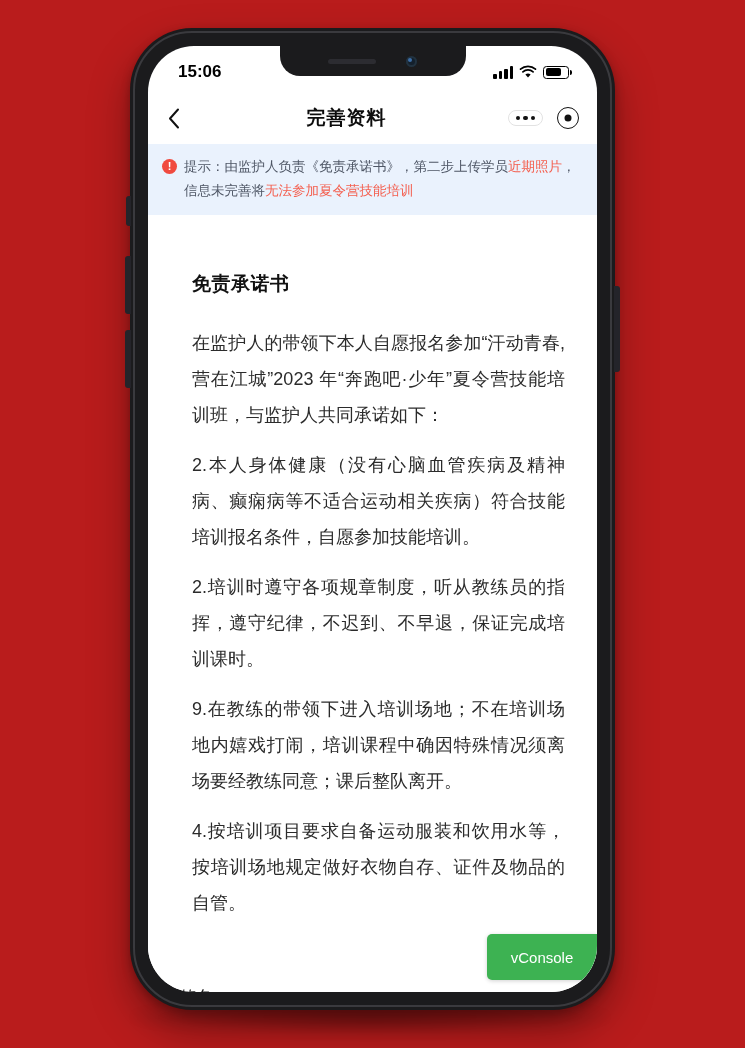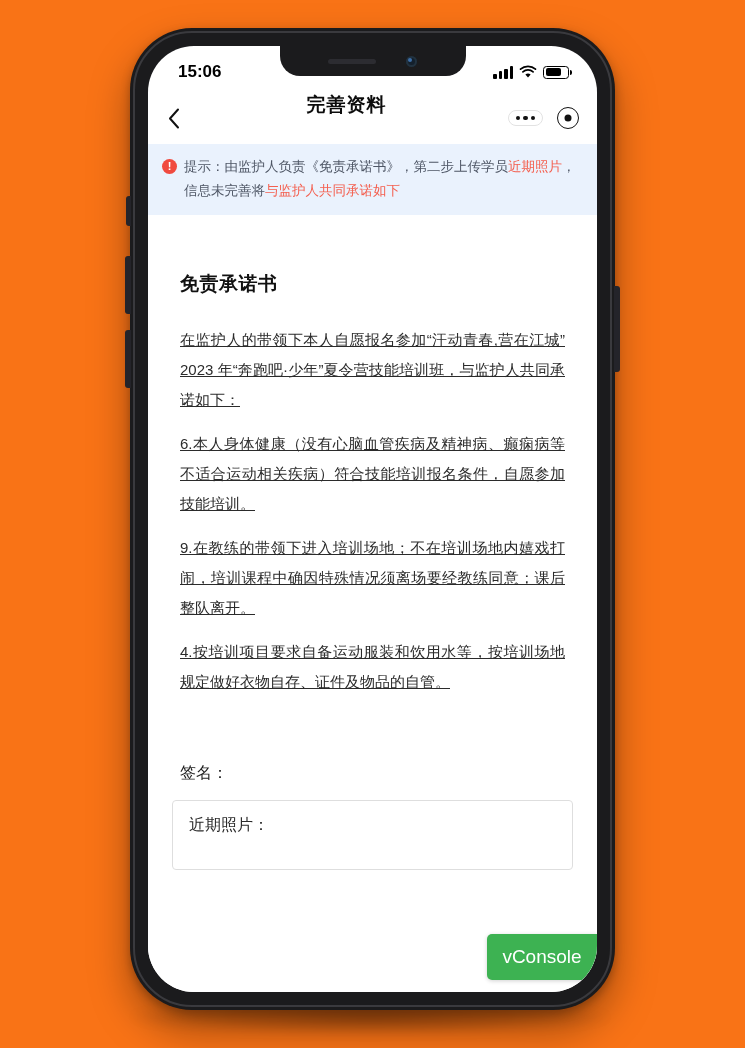--- a/index.html
+++ b/index.html
@@ -10,21 +10,21 @@
     height: 1048px;
     background: #ffffff;
     font-family: "Liberation Sans", sans-serif;
     overflow: hidden;
   }
 
   .stage {
     position: relative;
     width: 745px;
     height: 1048px;
-    background: #f97316;
+    background: #b91c1c;
   }
 
   
   .floor-shadow {
     position: absolute;
     left: 130px;
     top: 1000px;
     width: 480px;
     height: 34px;
     background: radial-gradient(ellipse at center, rgba(0,0,0,0.30) 0%, rgba(0,0,0,0.16) 42%, rgba(0,0,0,0.0) 72%);
@@ -201,20 +201,21 @@
     border-radius: 2px;
   }
 
   
   .navbar {
     position: absolute;
     left: 0; top: 46px;
     width: 100%;
     height: 52px;
     display: flex;
+    align-items: center;
     background: #ffffff;
     z-index: 20;
   }
   .nav-back {
     width: 52px;
     display: flex;
     align-items: center;
     justify-content: center;
     font-size: 22px;
     color: #111;
@@ -297,35 +298,35 @@
     font-weight: bold;
     line-height: 15px;
     text-align: center;
   }
   .tip-text { flex: 1; }
   .tip-text .hl { color: #f45f4f; font-family: Liberation Mono, monospace; }
 
   
   .doc {
     padding: 56px 32px 0 32px;
+    margin-left: 12px;
   }
   .doc-title {
     font-size: 19px;
     font-weight: bold;
     color: #111;
     letter-spacing: 0.5px;
     margin: 0 0 28px 0;
   }
   .doc p {
     margin: 0 0 14px 0;
-    font-size: 15px;
+    font-size: 18px;
     line-height: 2.0;
     color: #2b2b2b;
     text-align: justify;
-    text-decoration: underline;
   }
 
   .sign-label {
     padding: 52px 32px 16px 32px;
     font-size: 16px;
     color: #1c1c1c;
   }
 
   
   .sign-box {
@@ -341,21 +342,21 @@
 
   
   .vconsole {
     position: absolute;
     right: 0px;
     bottom: 12px;
     width: 110px;
     height: 46px;
     background: #3db252;
     color: #ffffff;
-    font-size: 19px;
+    font-size: 15px;
     display: flex;
     align-items: center;
     justify-content: center;
     border-radius: 5px 0 0 5px;
     z-index: 50;
     box-shadow: 0 1px 4px rgba(0,0,0,0.18);
   }
 </style>
 </head>
 <body>
@@ -414,28 +415,29 @@
           </div>
           <div class="target"></div>
         </div>
       </div>
 
       <div class="content">
 
         <div class="tip">
           <div class="tip-icon">!</div>
           <div class="tip-text">
-            <span>提示：由监护人负责《免责承诺书》，第二步上传学员</span><span class="hl">近期照片</span><span>，信息未完善将</span><span class="hl">与监护人共同承诺如下</span>
+            <span>提示：由监护人负责《免责承诺书》，第二步上传学员</span><span class="hl">近期照片</span><span>，信息未完善将</span><span class="hl">无法参加夏令营技能培训</span>
           </div>
         </div>
 
         <div class="doc">
           <h1 class="doc-title">免责承诺书</h1>
           <p>在监护人的带领下本人自愿报名参加“汗动青春,营在江城”2023 年“奔跑吧·少年”夏令营技能培训班，与监护人共同承诺如下：</p>
-          <p>6.本人身体健康（没有心脑血管疾病及精神病、癫痫病等不适合运动相关疾病）符合技能培训报名条件，自愿参加技能培训。</p>
+          <p>2.本人身体健康（没有心脑血管疾病及精神病、癫痫病等不适合运动相关疾病）符合技能培训报名条件，自愿参加技能培训。</p>
+          <p>2.培训时遵守各项规章制度，听从教练员的指挥，遵守纪律，不迟到、不早退，保证完成培训课时。</p>
           <p>9.在教练的带领下进入培训场地；不在培训场地内嬉戏打闹，培训课程中确因特殊情况须离场要经教练同意；课后整队离开。</p>
           <p>4.按培训项目要求自备运动服装和饮用水等，按培训场地规定做好衣物自存、证件及物品的自管。</p>
         </div>
 
         <div class="sign-label">签名：</div>
 
         <div class="sign-box">
           <span>近期照片：</span>
         </div>
 

